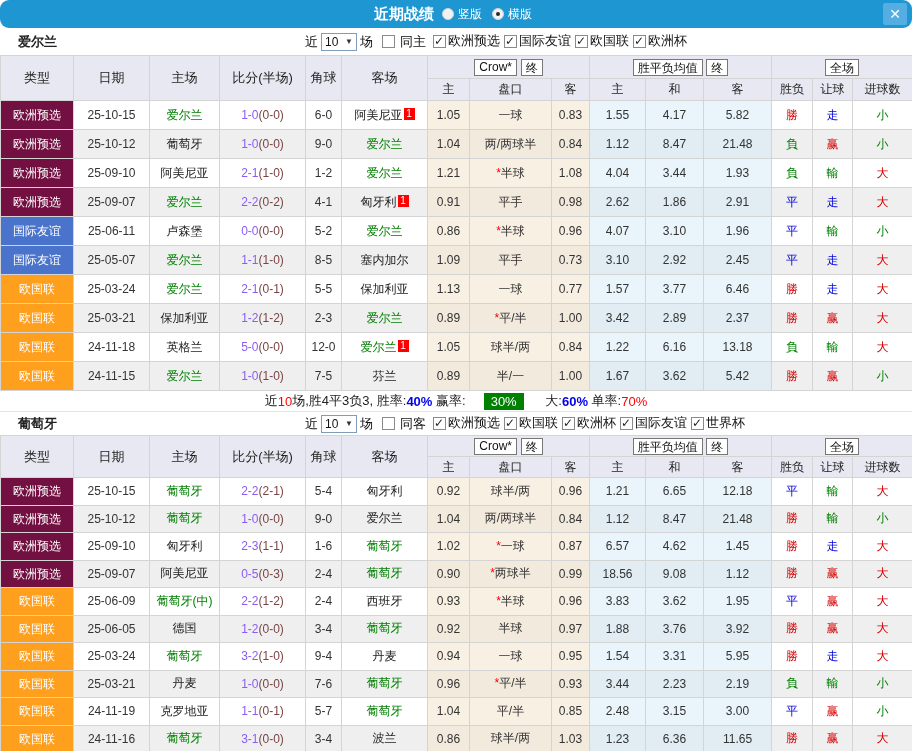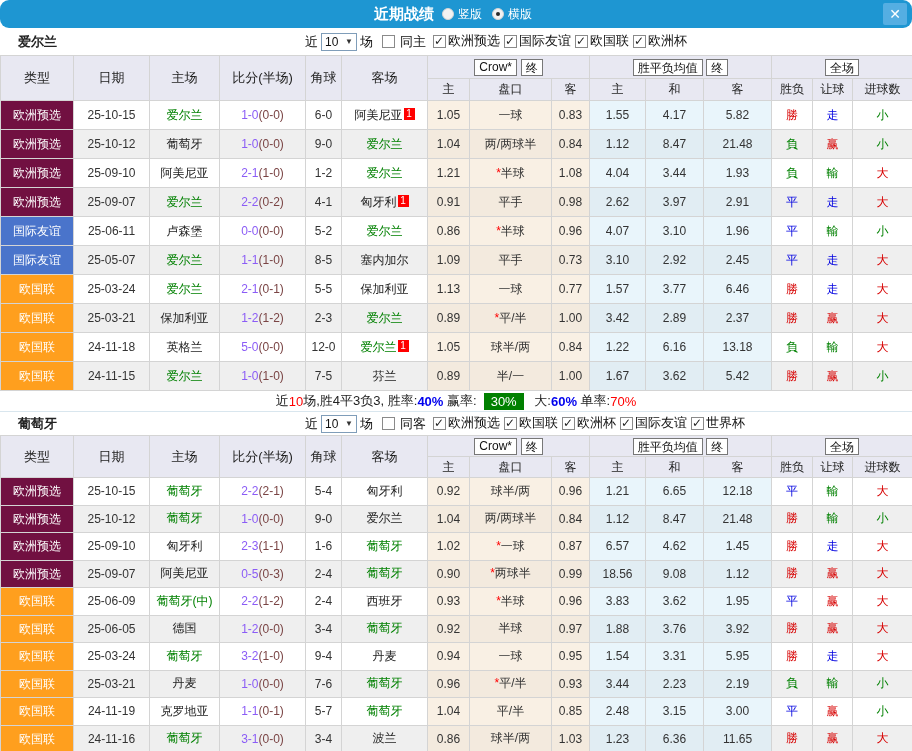--- a/index.html
+++ b/index.html
@@ -72,21 +72,21 @@
 
   td.c-odds { background:rgba(246,231,212,0.62); }
   td.c-avg  { background:rgba(213,236,247,0.52); }
 
   .c-r { color:#d70000; } .c-b { color:#0000e0; } .c-g { color:#008000; }
 
   
   .summary { height:20px; display:flex; align-items:center; justify-content:center;
     font-size:13px; white-space:pre; }
   .sum-k { color:#222; } .sum-r { color:#f00; } .sum-b { color:#0000ee;font-weight:bold; }
-  .sum-box { background:#008000; color:#fff; padding:1px 7px; margin:0 7px; }
+  .sum-box { background:#008000; color:#fff; padding:1px 7px; margin:0 18px; }
 </style>
 </head>
 <body>
 
 <div class="topbar">
   <span class="title">近期战绩</span>
   <span class="radio-group">
     <span class="radio"></span>
     <span class="radio-label">竖版</span>
     <span class="radio sel"></span>
@@ -254,21 +254,21 @@
           </td>
     <td>25-09-07</td>
     <td><span class="team home-nm green">爱尔兰</span></td>
     <td><span class="ft">2-2</span><span class="ht">(0-2)</span></td>
     <td>4-1</td>
     <td><span class="team away-nm">匈牙利</span><span class="badge away-bdg">1</span></td>
     <td class="c-odds">0.91</td>
     <td class="c-odds"><span>平手</span></td>
     <td class="c-odds">0.98</td>
     <td class="c-avg">2.62</td>
-    <td class="c-avg">3.97</td>
+    <td class="c-avg">1.86</td>
     <td class="c-avg">2.91</td>
     <td class="c-b">平</td>
     <td class="c-b">走</td>
     <td class="c-r">大</td>
   </tr>
         <tr>
     <td class="c-type t-fri">
             <div>国际友谊</div>
           </td>
     <td>25-06-11</td>

